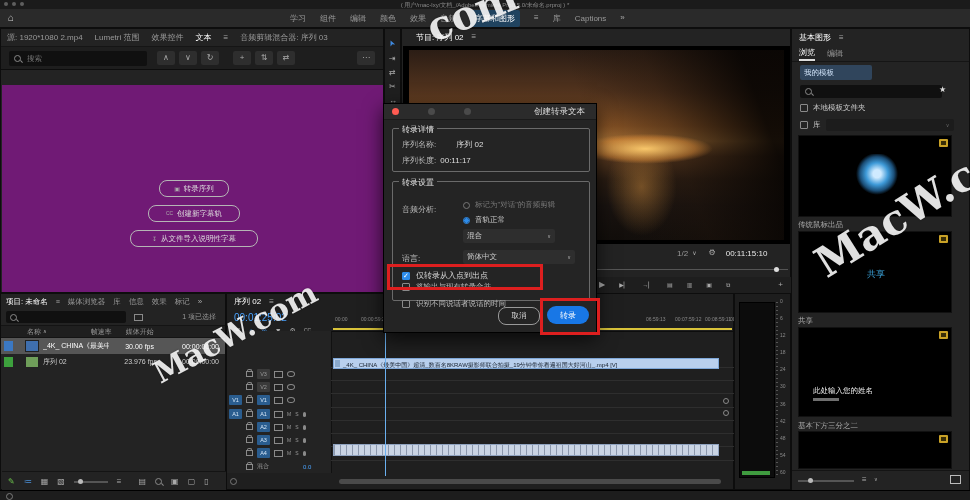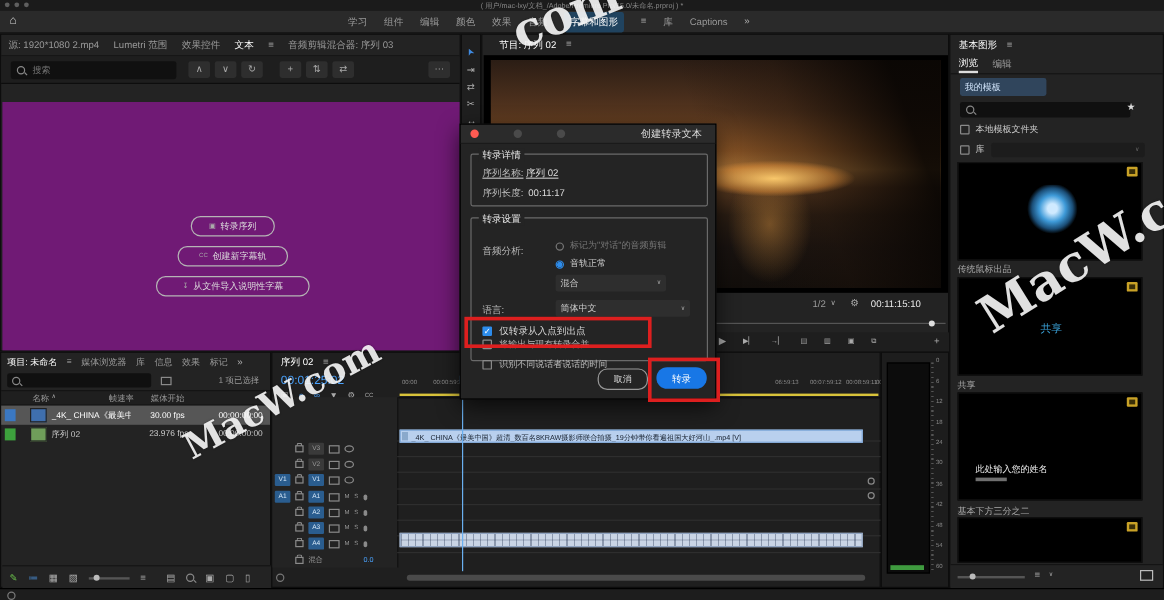--- a/index.html
+++ b/index.html
@@ -446,21 +446,21 @@
   <div class="a" style="left:383px;top:103px;width:214px;height:230px;background:#242424;border:1px solid #000;box-shadow:0 6px 18px rgba(0,0,0,.7);z-index:50;box-sizing:border-box;">
     <div class="r" style="height:15px;background:#2b2b2b;border-bottom:1px solid #1a1a1a;gap:25px;">
       <span style="margin-left:8px;width:7px;height:7px;border-radius:50%;background:#ff5b52;flex:none;"></span>
       <span style="margin-left:4px;width:7px;height:7px;border-radius:50%;background:#4a4a4a;flex:none;"></span>
       <span style="margin-left:4px;width:7px;height:7px;border-radius:50%;background:#4a4a4a;flex:none;"></span>
       <span style="margin-left:38px;font-size:8.5px;color:#ddd;">创建转录文本</span>
     </div>
 
     <div class="fieldset" style="left:8px;top:24px;width:196px;height:42px;">
       <span class="legend">转录详情</span>
-      <div class="r" style="margin:10px 0 0 9px;gap:2px;font-size:8px;color:#bbb;text-decoration:underline;">
+      <div class="r" style="margin:10px 0 0 9px;gap:20px;font-size:8px;color:#bbb;">
         <span>序列名称:</span>
         <span style="color:#ddd;">序列 02</span>
       </div>
       <div class="r" style="margin:5px 0 0 9px;gap:4px;font-size:8px;color:#bbb;">
         <span>序列长度:</span>
         <span style="color:#ddd;">00:11:17</span>
       </div>
     </div>
 
     <div class="fieldset" style="left:8px;top:77px;width:196px;height:118px;">

